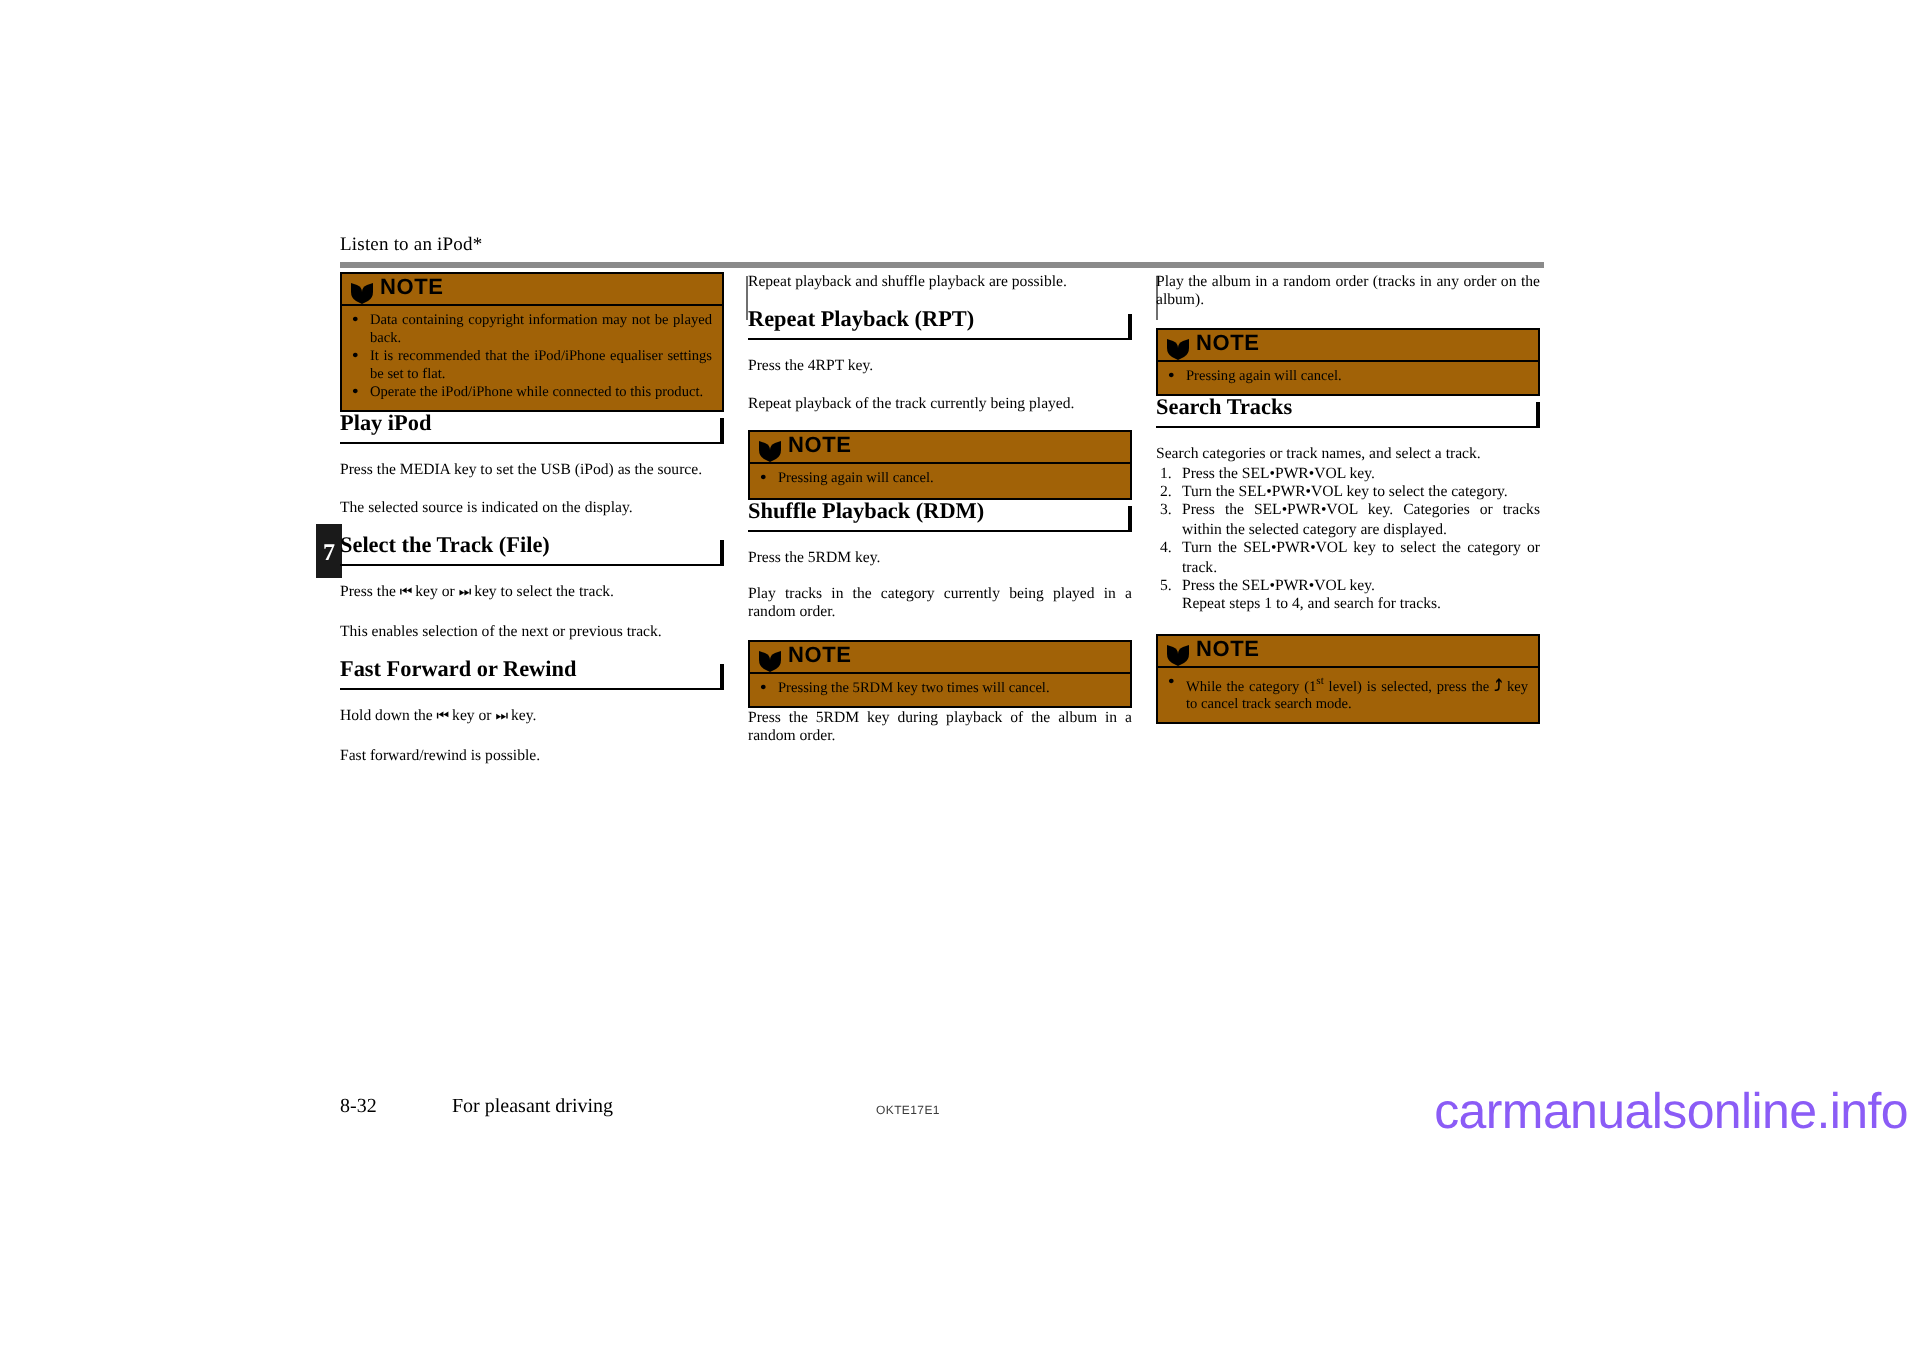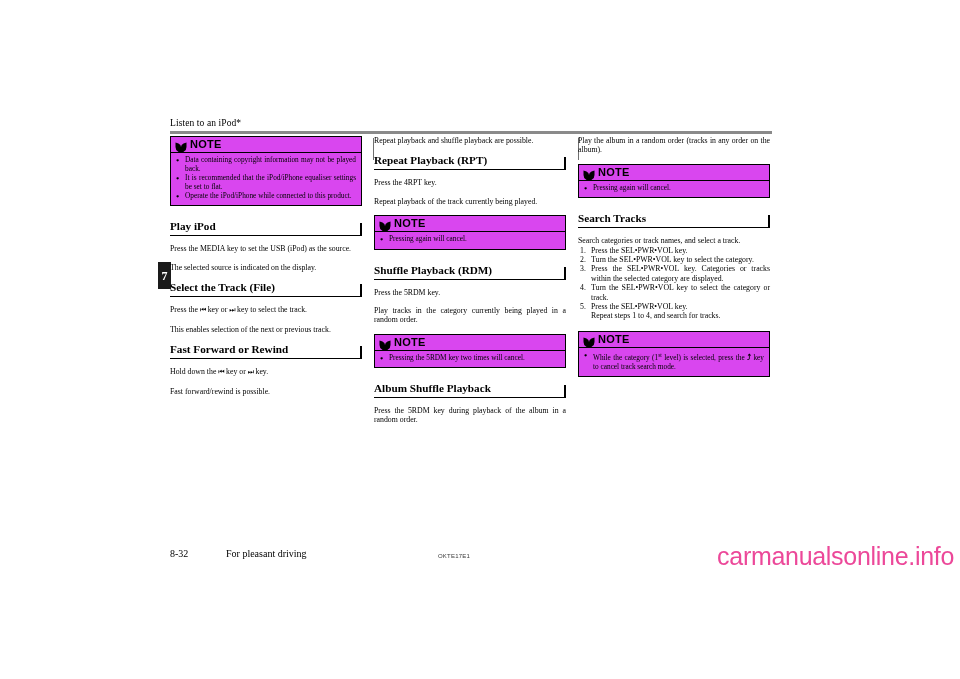--- a/index.html
+++ b/index.html
@@ -100,22 +100,22 @@
     position: absolute;
     right: 0; bottom: 0px;
     width: 1.6px; height: 12px;
     background: #000;
   }
   .section-head.first { margin-top: 0; }
 
   
   .note-box {
     border: 1.3px solid #000;
-    margin-bottom: 14px;
-    background: #d946ef;
+    margin-bottom: 0;
+    background: #a16207;
   }
   .note-head {
     display: flex;
     align-items: center;
     gap: 3px;
     padding: 2px 4px 2px 4px;
     border-bottom: 1.3px solid #000;
   }
   .note-icon {
     width: 12px; height: 11px;
@@ -213,21 +213,21 @@
     letter-spacing: .2px;
     color: #3a3a3a;
   }
 
   
   .watermark {
     position: absolute;
     right: 6px; bottom: 6px;
     font-family: "Liberation Sans", sans-serif;
     font-size: 25px;
-    color: #ec4899;
+    color: #8b5cf6;
     letter-spacing: -0.3px;
     margin-top: 44px;
   }
 </style>
 </head>
 <body>
 
 <div class="page">
 
   <div class="header">
@@ -322,21 +322,20 @@
           </span>
           <span class="note-label">NOTE</span>
         </div>
         <div class="note-body">
           <ul class="note-list">
             <li>Pressing the 5RDM key two times will cancel.</li>
           </ul>
         </div>
       </div>
 
-      <div class="section-head">Album Shuffle Playback</div>
       <p class="body">Press the 5RDM key during playback of the album in a random order.</p>
 
     </div>
 
     <div class="col">
 
       <p class="body">Play the album in a random order (tracks in any order on the album).</p>
 
       <div class="note-box">
         <div class="note-head">

